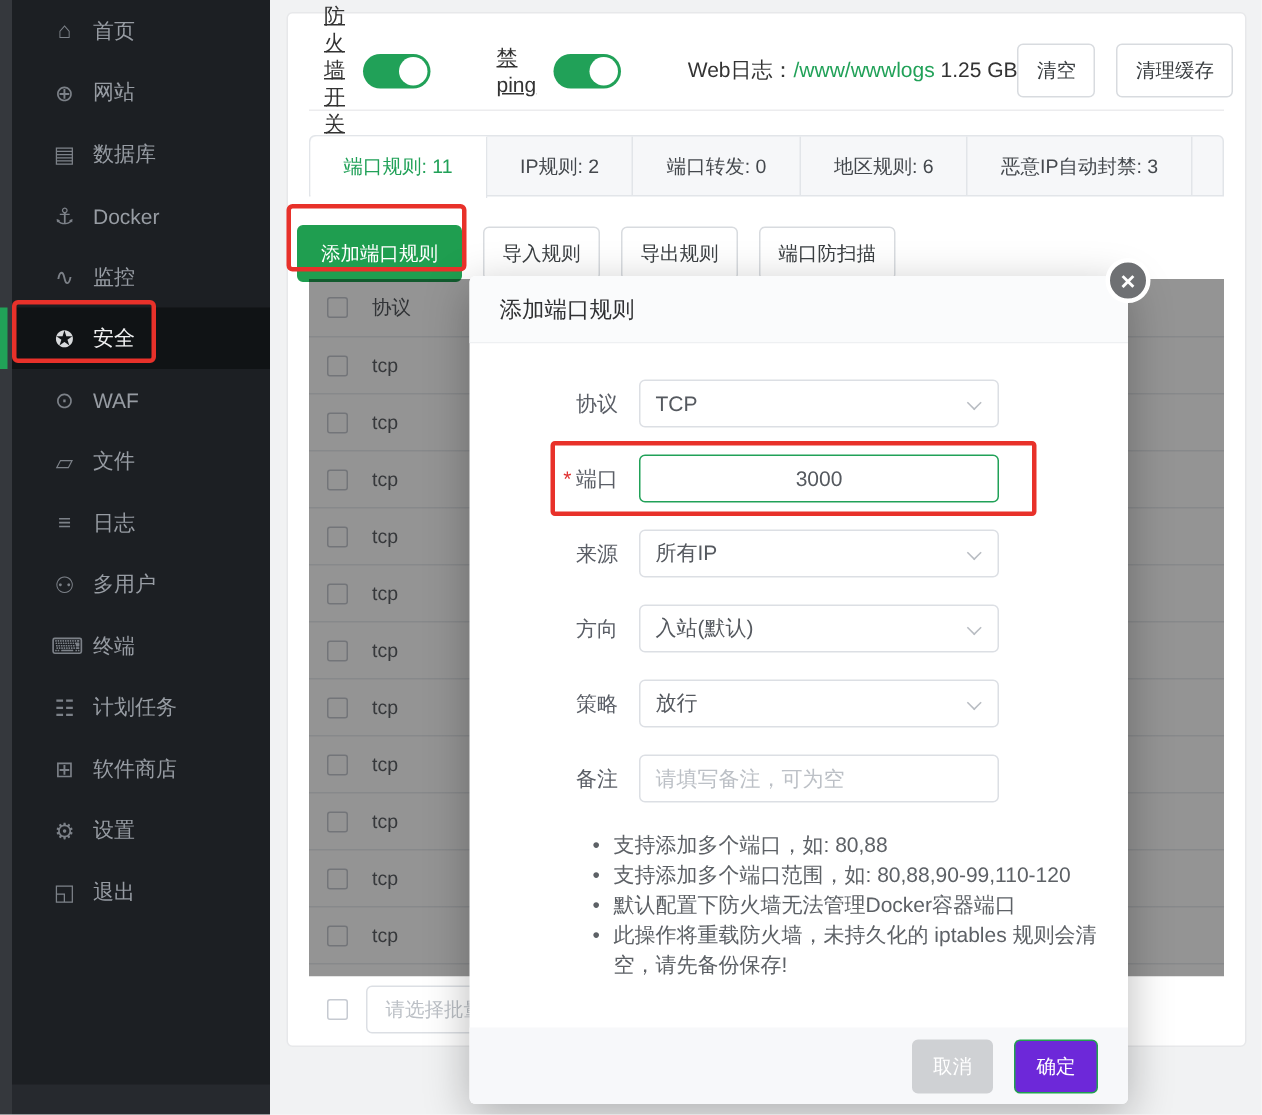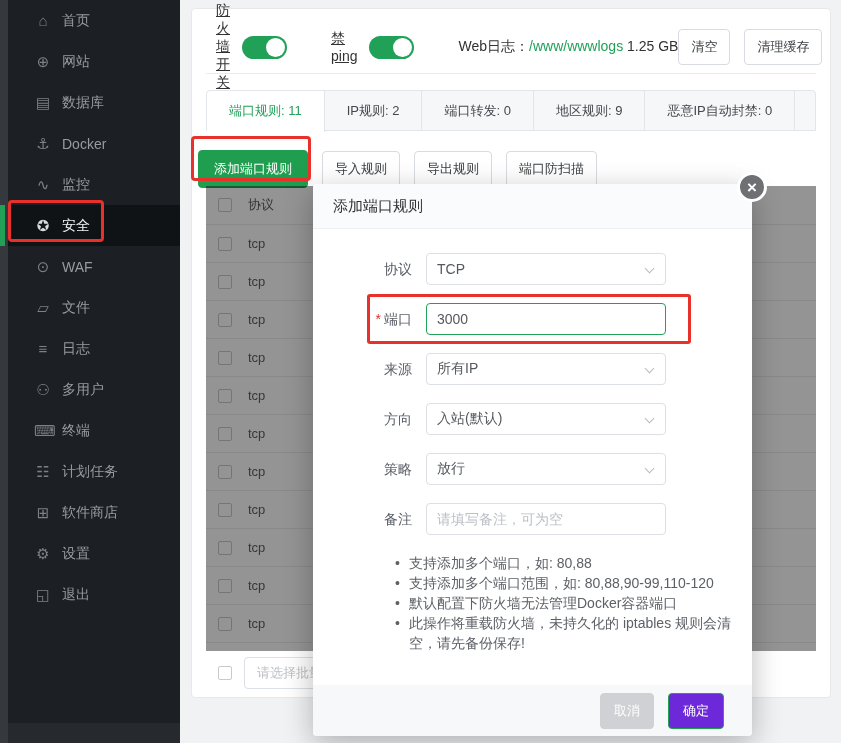--- a/index.html
+++ b/index.html
@@ -98,29 +98,29 @@
   .flabel { width:105px; text-align:right; padding-right:14px; line-height:32px;
     font-size:14px; color:#5a5e66; flex:none; }
   .req { color:#e03131; margin-right:3px; }
   .fctrl { width:240px; height:32px; border:1px solid #dcdfe4; border-radius:4px;
     display:flex; align-items:center; padding:0 10px; font-size:14px; color:#55595f;
     background:#fff; cursor:pointer; position:relative; }
   .fctrl .chev { position:absolute; right:12px; top:11px; width:7px; height:7px;
     border-right:1.5px solid #b8bcc2; border-bottom:1.5px solid #b8bcc2;
     transform:rotate(45deg); }
   input.fctrl { cursor:text; }
-  .port-input { border-color:#21a158; }
+  .port-input { border-color:#21a158;text-align:center; }
   .remark-input::placeholder { color:#bcc0c6; }
   .notes { margin:12px 0 0 82px; width:340px; list-style:none; }
   .notes li { font-size:14px; color:#5d6166; line-height:20px; padding-left:14px;
     position:relative; }
   .notes li::before { content:"•"; position:absolute; left:0; color:#5d6166; }
   .modal-footer { position:absolute; left:0; right:0; top:501px; height:51px;
     background:#f7f8fa; border-radius:0 0 4px 4px; display:flex; align-items:center;
-    justify-content:flex-end; padding-right:28px; gap:14px; }
+    justify-content:flex-end; padding-right:20px; gap:14px; }
   .btn-cancel { background:#cfd1d4; border:1px solid #cfd1d4; color:#fff;
     border-radius:4px; font-size:13px; font-weight:500; padding:8px 13px;
     cursor:not-allowed; font-family:inherit; }
   .btn-confirm { background:#6d28d9; border:1px solid #21a14f; color:#fff;
     border-radius:4px; font-size:13px; font-weight:500; padding:8px 14px;
     cursor:pointer; font-family:inherit; }
 
   
   .anno { position:absolute; border:3px solid #e8312a; border-radius:4px;
     z-index:40; pointer-events:none; }
@@ -221,22 +221,22 @@
           <button class="btn">清理缓存</button>
         </span>
       </div>
 
       <div class="hdiv"></div>
 
       <div class="tabs">
         <div class="tab active">端口规则: 11</div>
         <div class="tab">IP规则: 2</div>
         <div class="tab">端口转发: 0</div>
-        <div class="tab">地区规则: 9</div>
-        <div class="tab">恶意IP自动封禁: 0</div>
+        <div class="tab">地区规则: 6</div>
+        <div class="tab">恶意IP自动封禁: 3</div>
       </div>
 
       <div class="btn-row">
         <button class="btn btn-green">添加端口规则</button>
         <button class="btn">导入规则</button>
         <button class="btn">导出规则</button>
         <button class="btn">端口防扫描</button>
       </div>
 
       <div class="table-wrap">

